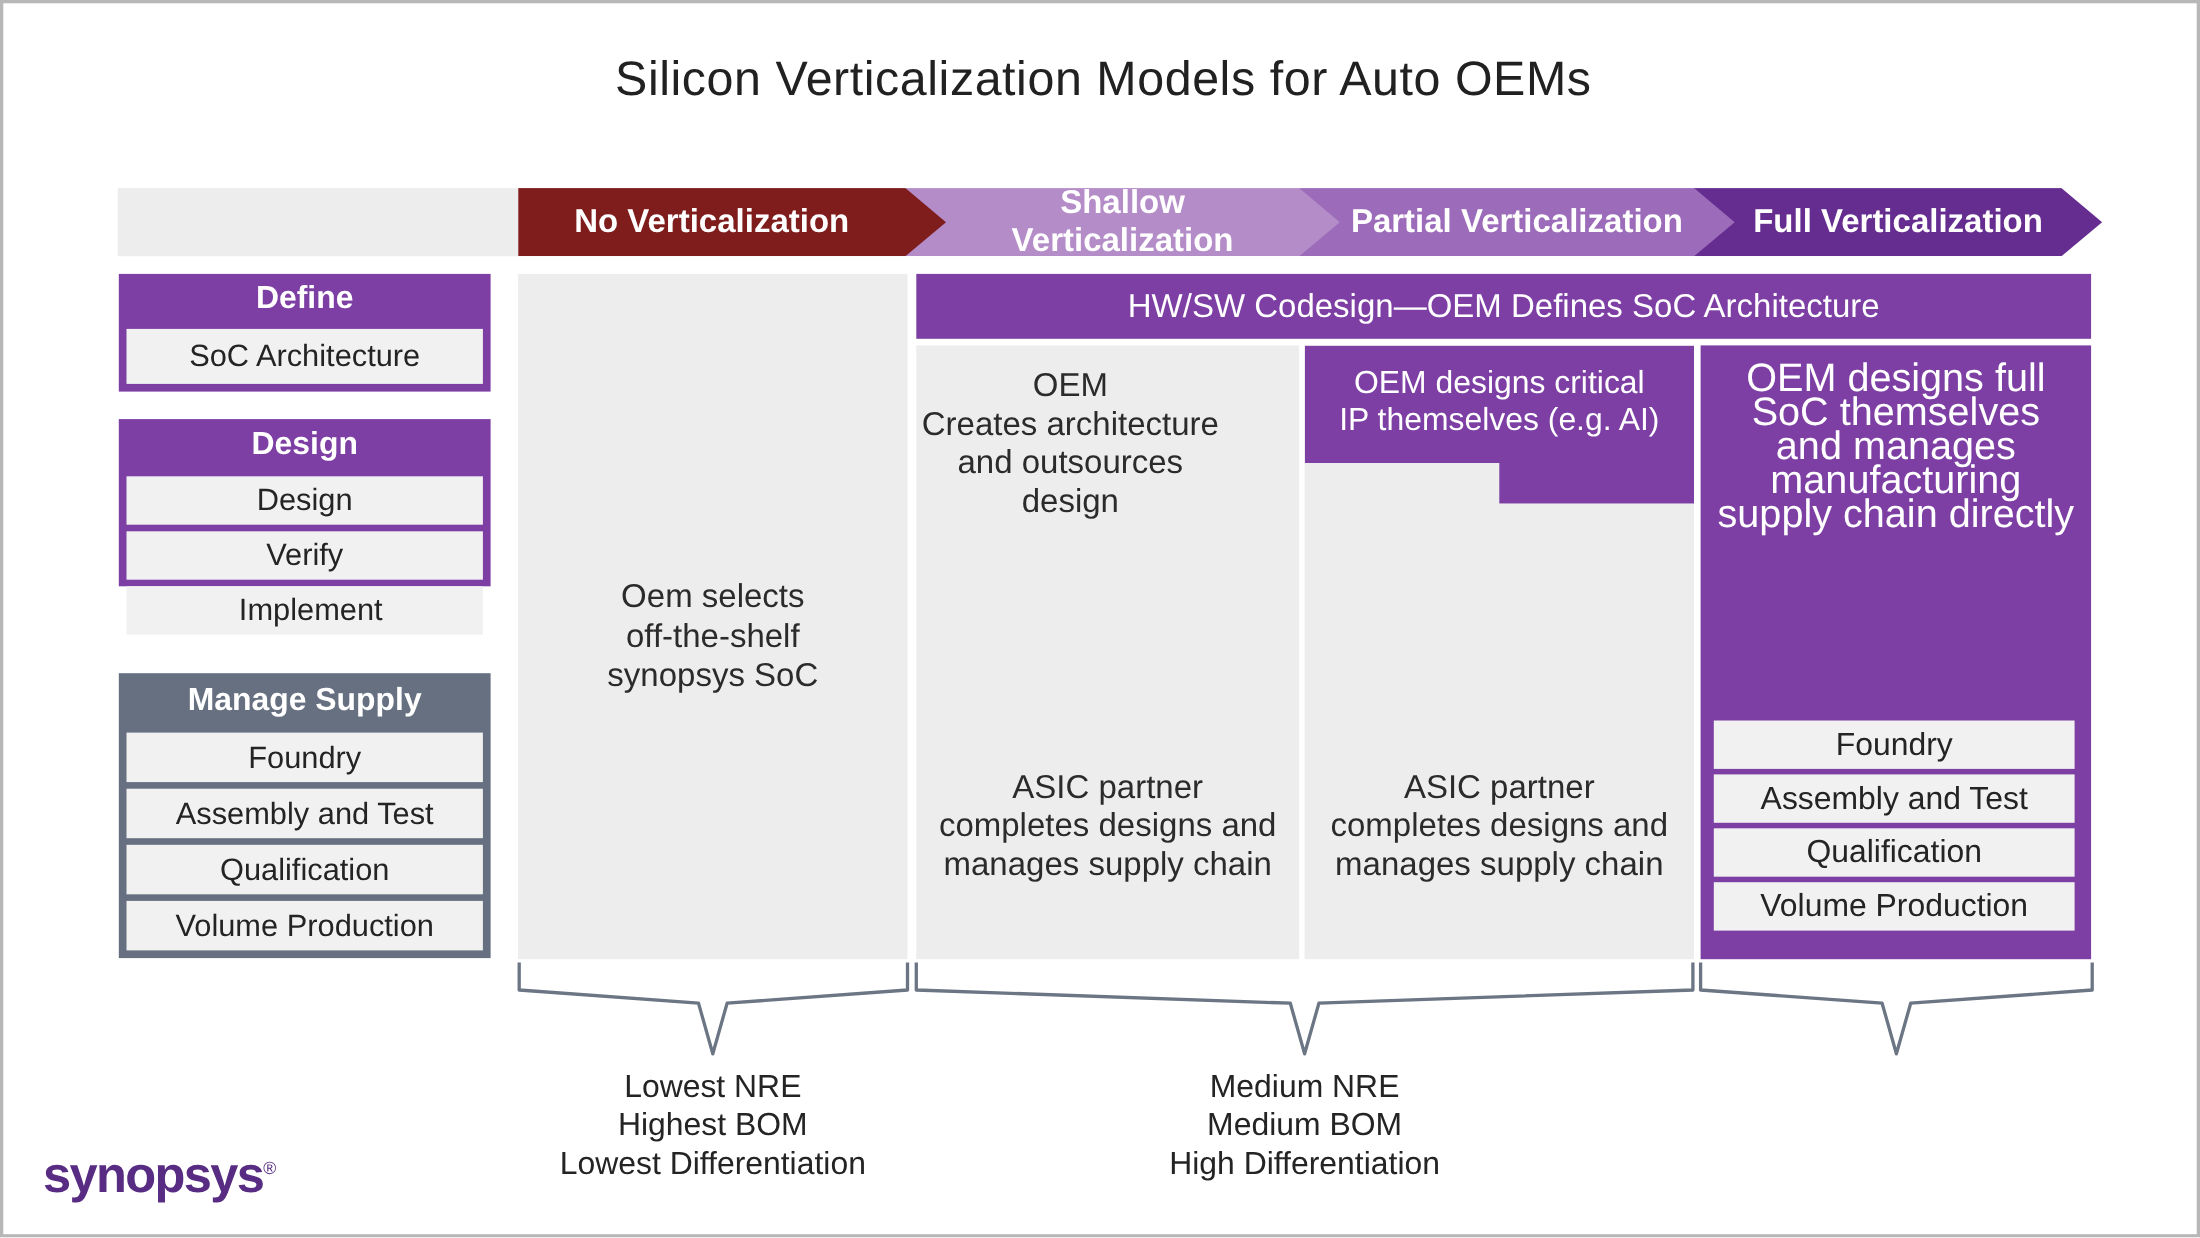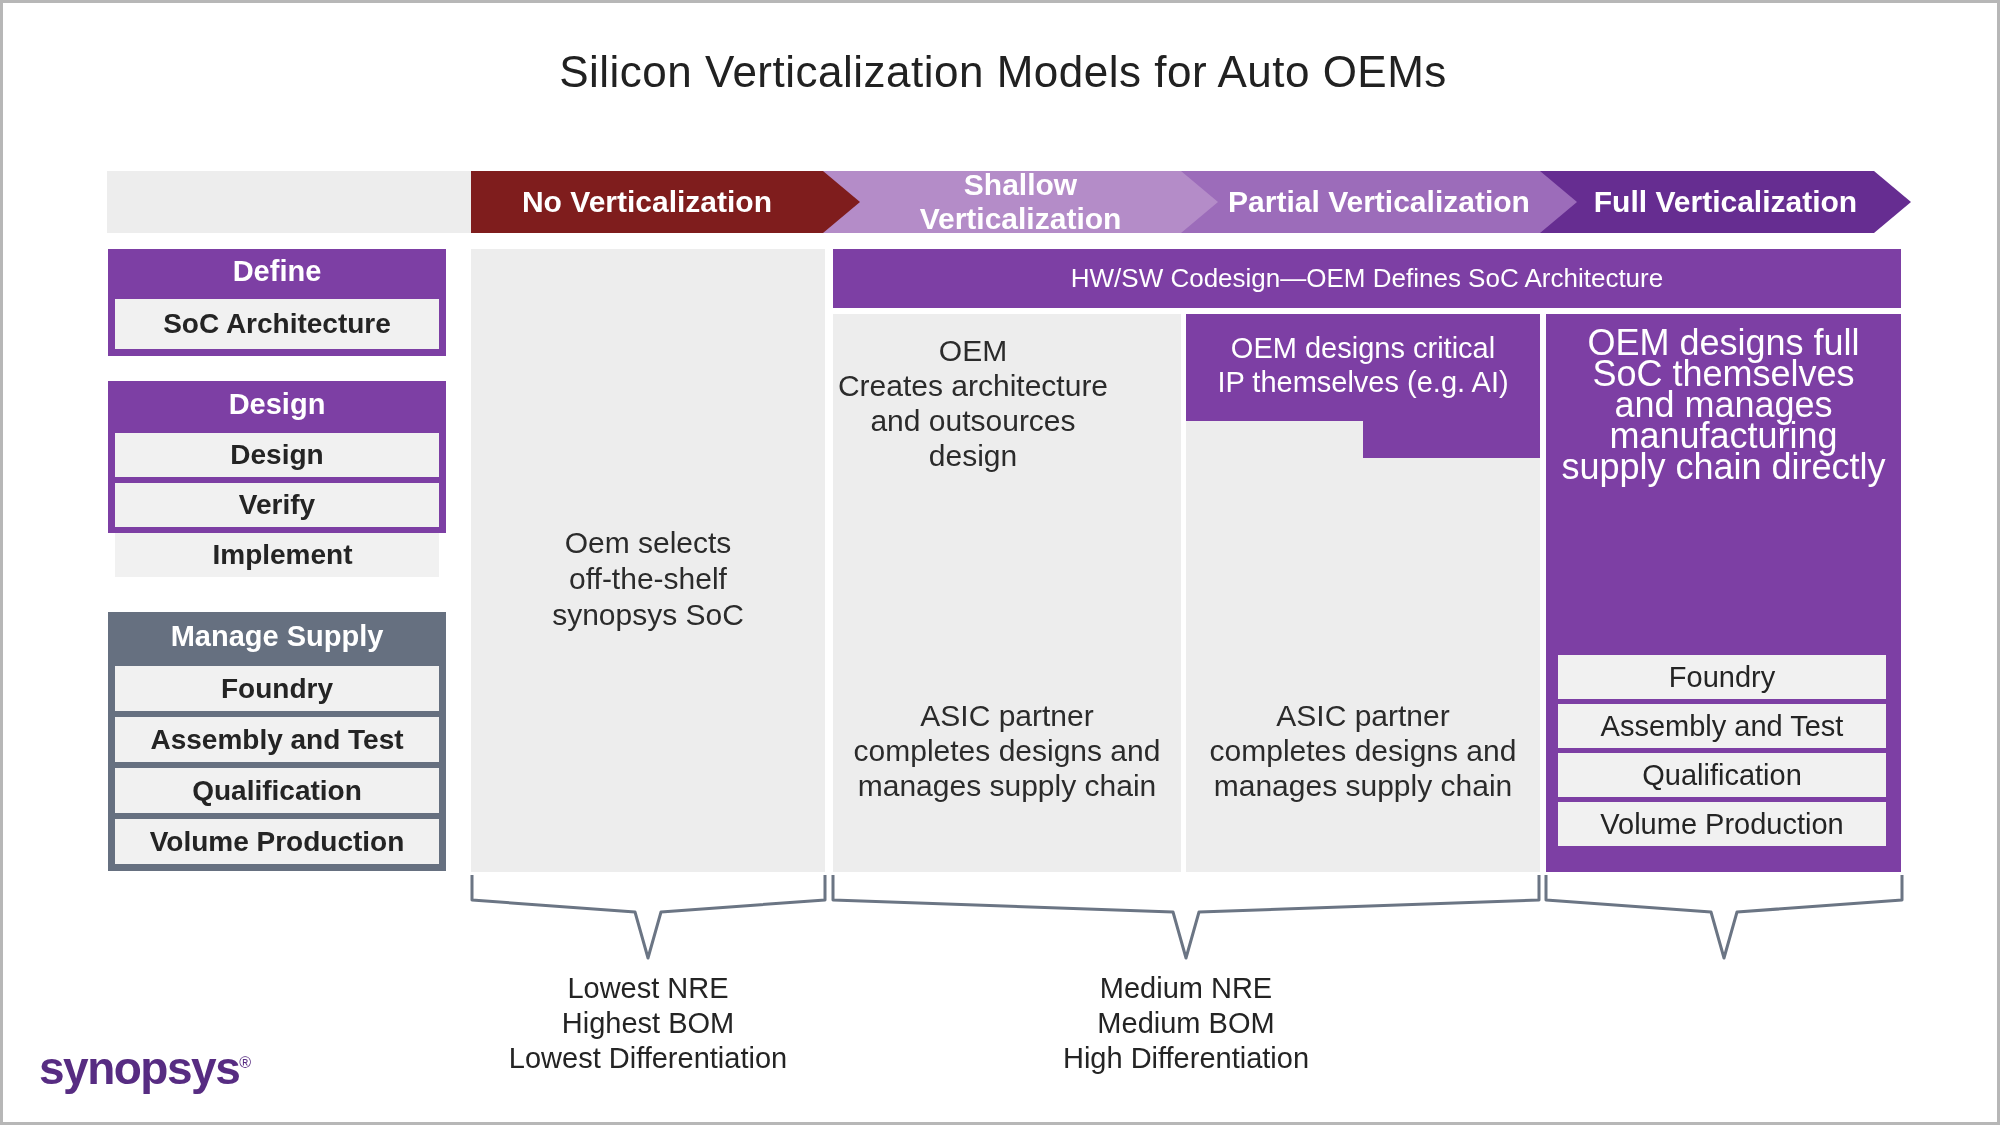--- a/index.html
+++ b/index.html
@@ -27,25 +27,25 @@
   .chev1{left:468px;width:389px;background:#7f1d1d;z-index:40;}
   .chev2{left:820px;width:395px;background:#b48cc8;z-index:30;}
   .chev3{left:1178px;width:396px;background:#9c6cba;z-index:20;}
   .chev4{left:1537px;width:371px;background:#662d91;z-index:10;}
 
   
   .sb{left:105px;width:338px;box-sizing:border-box;padding:0 7px 7px 7px;}
   .sb.purple{background:#7d3fa4;}
   .sb.slate{background:#667080;}
   .sb-header{display:flex;align-items:center;justify-content:center;color:#fff;font-weight:700;font-size:29px;}
-  .sb-row{background:#f1f1f1;display:flex;align-items:center;justify-content:center;font-size:28px;color:#242424;margin-top:6px;font-weight:bold;}
+  .sb-row{background:#f1f1f1;display:flex;align-items:center;justify-content:center;font-size:28px;color:#242424;margin-top:6px;}
 
   
   .col-gray{background:#ededed;}
-  .banner{left:830px;top:246px;width:1068px;height:59px;background:#7d3fa4;color:#fff;font-size:26px;font-weight:500;}
+  .banner{left:830px;top:246px;width:1068px;height:59px;background:#7d3fa4;color:#fff;font-size:30px;font-weight:500;}
   .c3box{
     left:1183px;top:311px;width:354px;height:144px;background:#7d3fa4;
     clip-path:polygon(0 0,100% 0,100% 100%,177px 100%,177px 107px,0 107px);
     color:#fff;font-size:29px;font-weight:500;line-height:34px;text-align:center;
     box-sizing:border-box;padding-top:17px;
   }
   .c4box{left:1543px;top:311px;width:355px;height:558px;background:#7d3fa4;}
   .c4text{left:1543px;top:324px;width:355px;color:#fff;font-size:36px;font-weight:500;line-height:31px;text-align:center;}
   .c4rows{left:1555px;top:652px;width:328px;}
   .c4row{height:44px;background:#f1f1f1;display:flex;align-items:center;justify-content:center;font-size:29px;color:#242424;margin-bottom:5px;}

